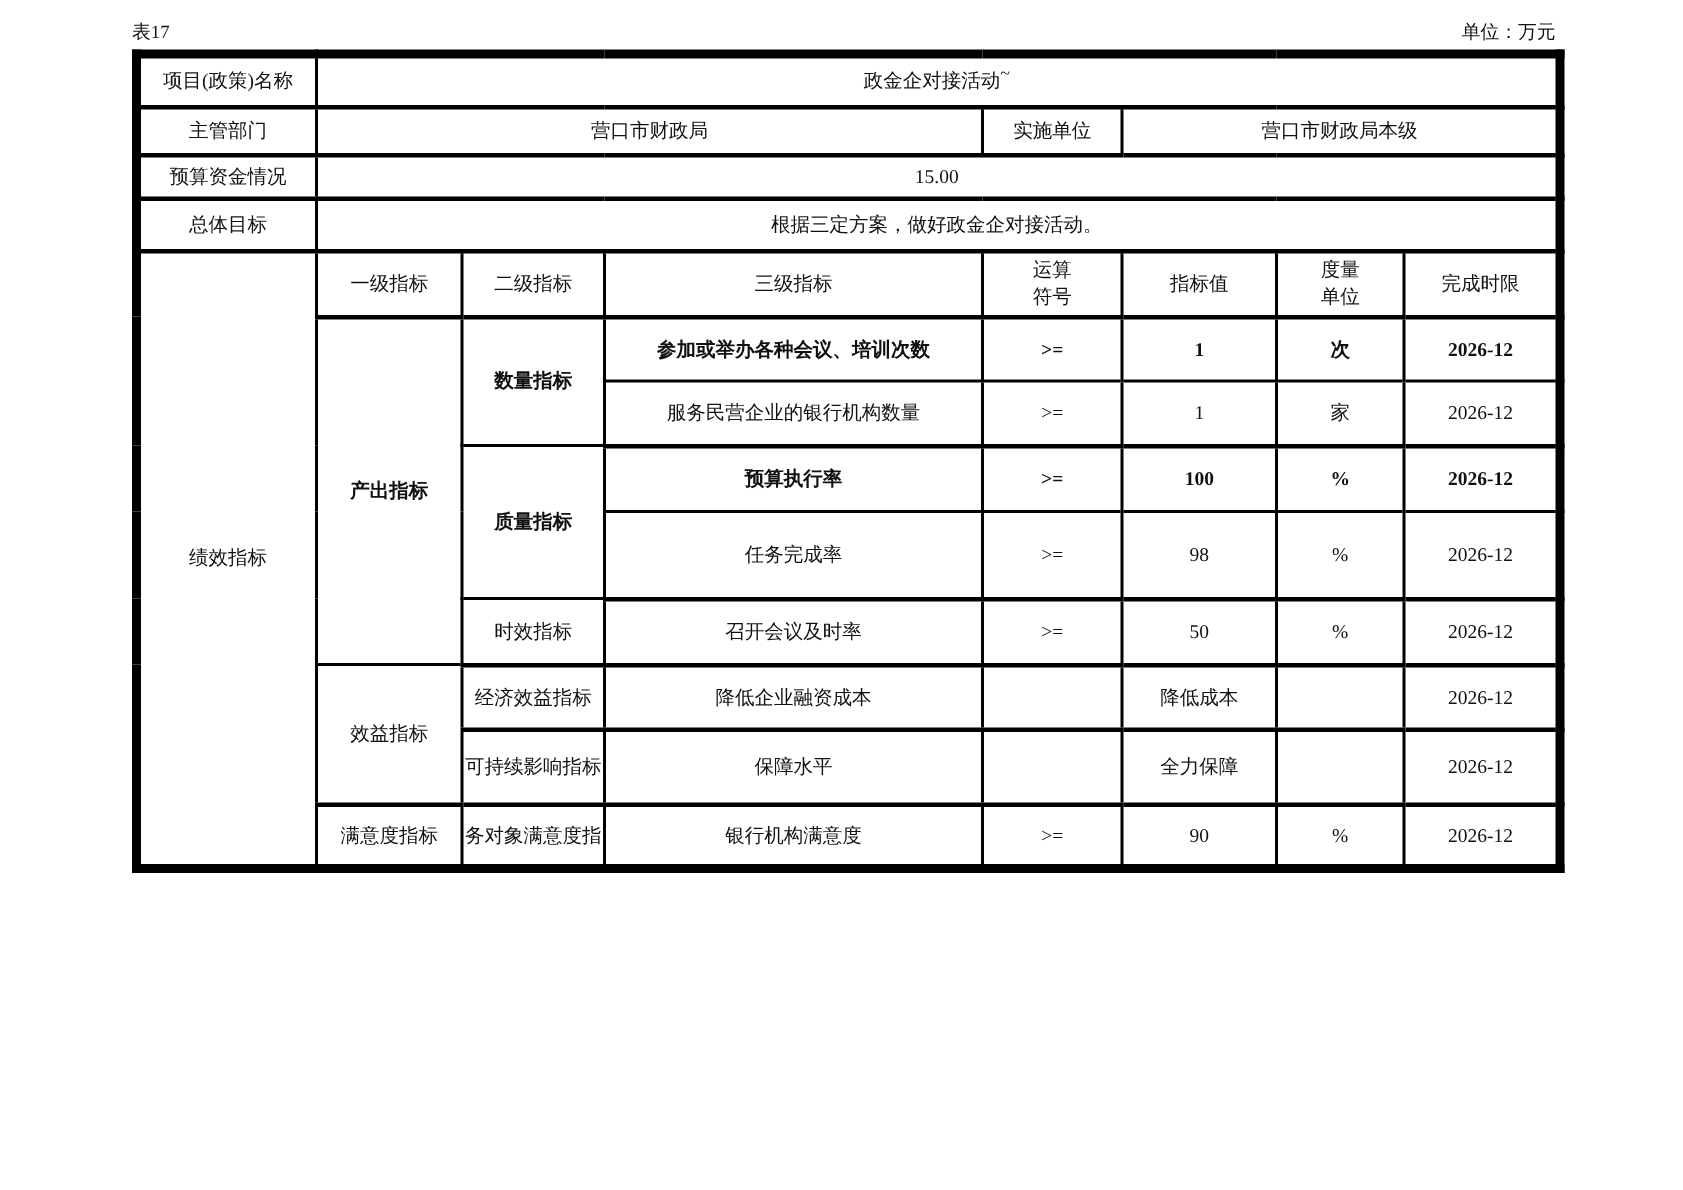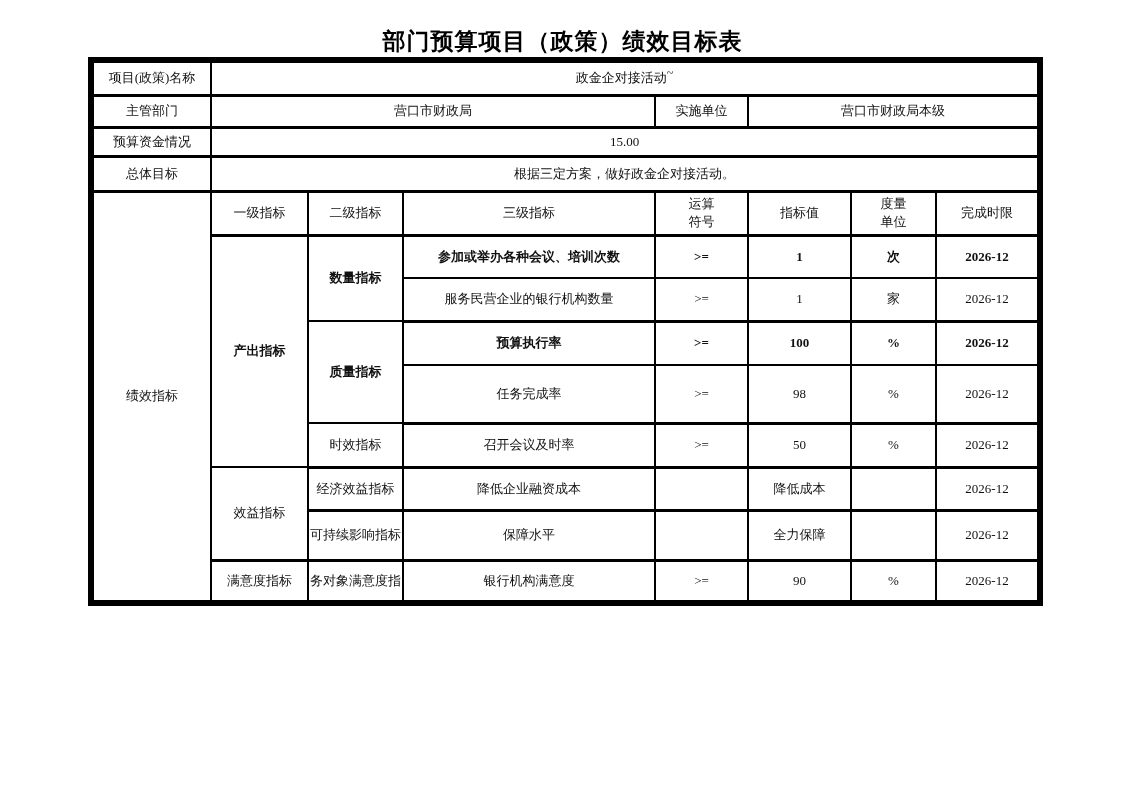--- a/index.html
+++ b/index.html
@@ -59,22 +59,25 @@
   td.t3 { border-top-width: 3px; }
   td.val-right { text-align: right; padding-right: 4px; }
   td.val-left  { text-align: left;  padding-left: 6px; }
   sup.tilde { font-size: 12px; line-height: 0; }
 </style>
 </head>
 <body>
 
 <div class="doc">
 
-  <h1 class="title">部门预算项目（政策）绩效目标表</h1>
-
+
+  <div class="meta">
+    <span>表17</span>
+    <span>单位：万元</span>
+  </div>
 
   <table class="budget">
     <colgroup>
       <col style="width:120px">
         <col style="width:97px">
         <col style="width:95px">
         <col style="width:252px">
       <col style="width:93px">
         <col style="width:103px">
         <col style="width:85px">

